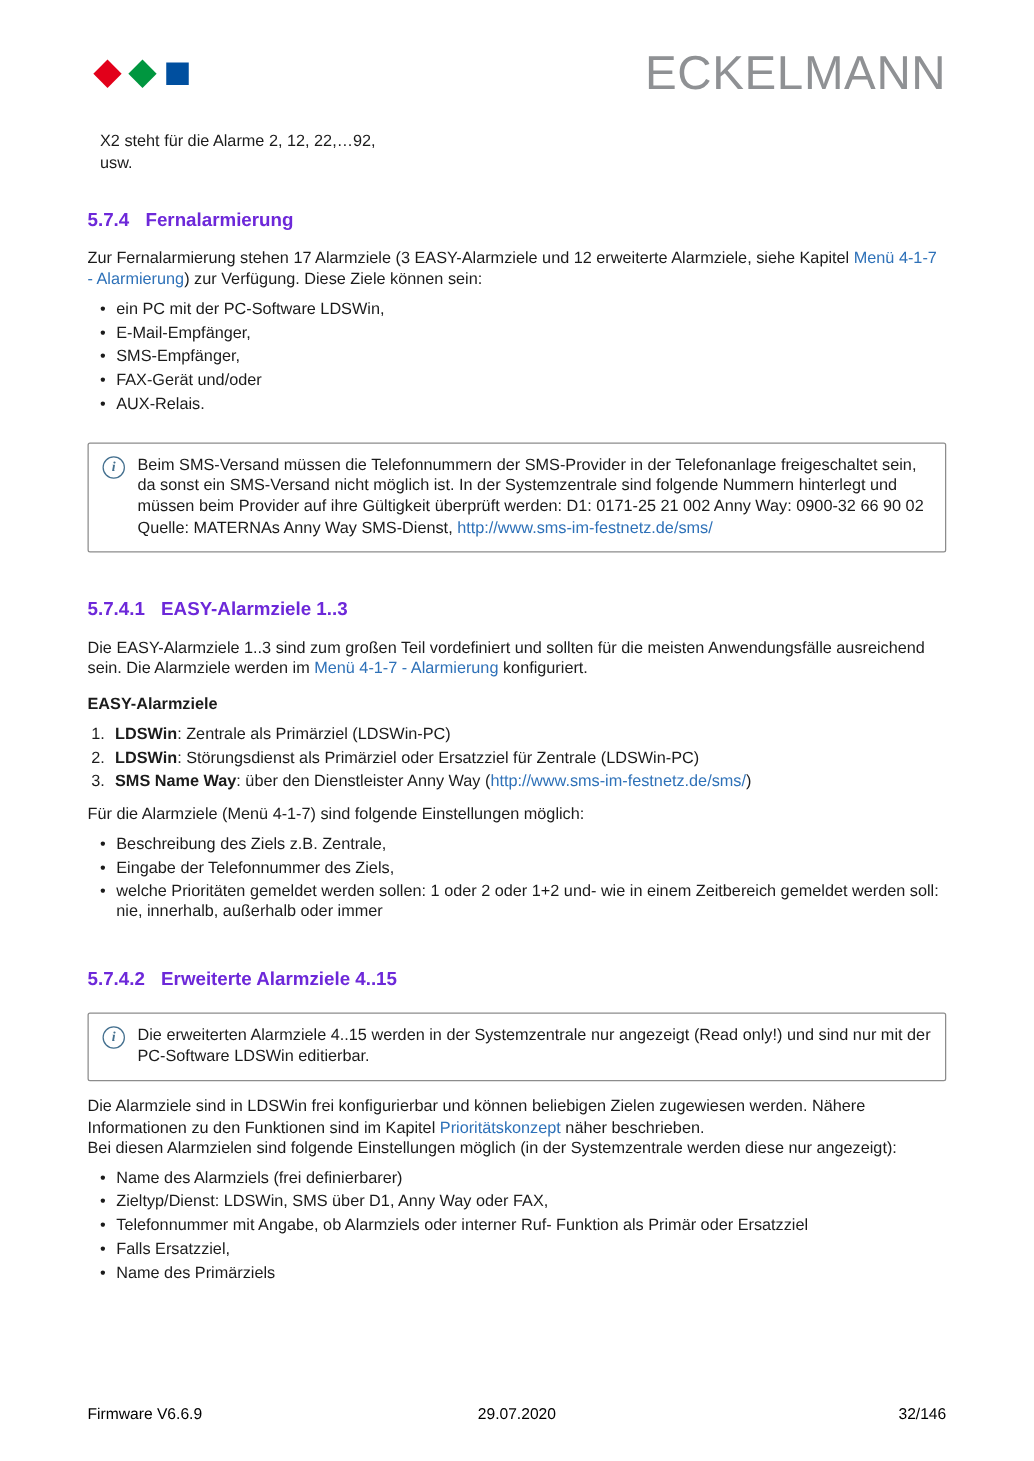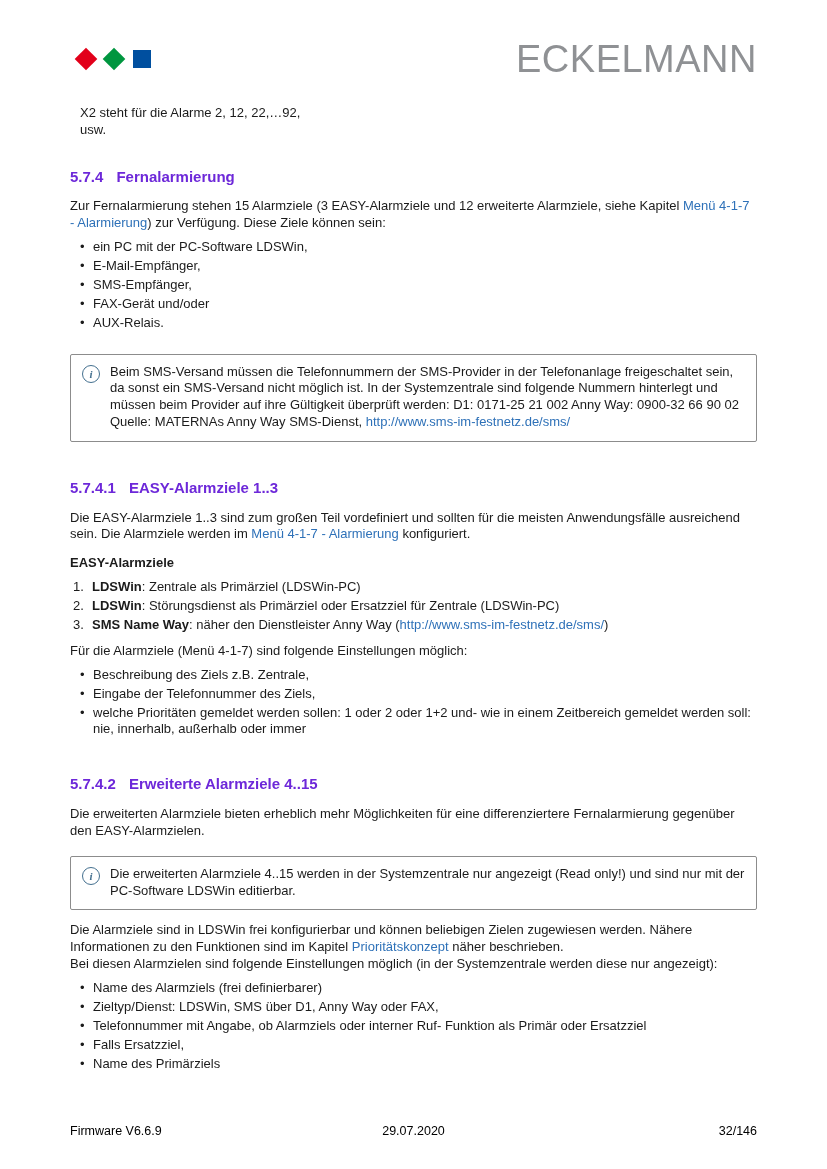--- a/index.html
+++ b/index.html
@@ -73,21 +73,21 @@
     <p class="intro-note">
       <span>X2 steht für die Alarme 2, 12, 22,…92,</span><br>
       <span>usw.</span>
     </p>
 
     <h2 class="h-574">
       <span class="h-num">5.7.4</span><span>Fernalarmierung</span>
     </h2>
 
     <p class="para">
-      <span>Zur Fernalarmierung stehen 15 Alarmziele (3 EASY-Alarmziele und 12 erweiterte Alarmziele, siehe Kapitel </span><a class="link">Menü 4-1-7 - Alarmierung</a><span>) zur Verfügung. Diese Ziele können sein:</span>
+      <span>Zur Fernalarmierung stehen 17 Alarmziele (3 EASY-Alarmziele und 12 erweiterte Alarmziele, siehe Kapitel </span><a class="link">Menü 4-1-7 - Alarmierung</a><span>) zur Verfügung. Diese Ziele können sein:</span>
     </p>
 
     <ul class="bullets">
       <li>ein PC mit der PC-Software LDSWin,</li>
       <li>E-Mail-Empfänger,</li>
       <li>SMS-Empfänger,</li>
       <li>FAX-Gerät und/oder</li>
       <li>AUX-Relais.</li>
     </ul>
 
@@ -112,37 +112,36 @@
       <li>
         <span class="num">1.</span>
         <span><b>LDSWin</b><span>: Zentrale als Primärziel (LDSWin-PC)</span></span>
       </li>
       <li>
         <span class="num">2.</span>
         <span><b>LDSWin</b><span>: Störungsdienst als Primärziel oder Ersatzziel für Zentrale (LDSWin-PC)</span></span>
       </li>
       <li>
         <span class="num">3.</span>
-        <span><b>SMS Name Way</b><span>: näher den Dienstleister Anny Way (</span><a class="link">http://www.sms-im-festnetz.de/sms/</a><span>)</span></span>
+        <span><b>SMS Name Way</b><span>: über den Dienstleister Anny Way (</span><a class="link">http://www.sms-im-festnetz.de/sms/</a><span>)</span></span>
       </li>
     </ol>
 
     <p class="para tight">Für die Alarmziele (Menü 4-1-7) sind folgende Einstellungen möglich:</p>
 
     <ul class="bullets">
       <li>Beschreibung des Ziels z.B. Zentrale,</li>
       <li>Eingabe der Telefonnummer des Ziels,</li>
       <li>welche Prioritäten gemeldet werden sollen: 1 oder 2 oder 1+2 und- wie in einem Zeitbereich gemeldet werden soll: nie, innerhalb, außerhalb oder immer</li>
     </ul>
 
     <h2 class="h-5742">
       <span class="h-num">5.7.4.2</span><span>Erweiterte Alarmziele 4..15</span>
     </h2>
 
-    <p class="para">Die erweiterten Alarmziele bieten erheblich mehr Möglichkeiten für eine differenziertere Fernalarmierung gegenüber den EASY-Alarmzielen.</p>
 
     <div class="infobox second">
       <span class="info-icon">i</span>
       <p>Die erweiterten Alarmziele 4..15 werden in der Systemzentrale nur angezeigt (Read only!) und sind nur mit der PC-Software LDSWin editierbar.</p>
     </div>
 
     <p class="para">
       <span>Die Alarmziele sind in LDSWin frei konfigurierbar und können beliebigen Zielen zugewiesen werden. Nähere Informationen zu den Funktionen sind im Kapitel </span><a class="link">Prioritätskonzept</a><span> näher beschrieben.</span><br>
       <span>Bei diesen Alarmzielen sind folgende Einstellungen möglich (in der Systemzentrale werden diese nur angezeigt):</span>
     </p>

